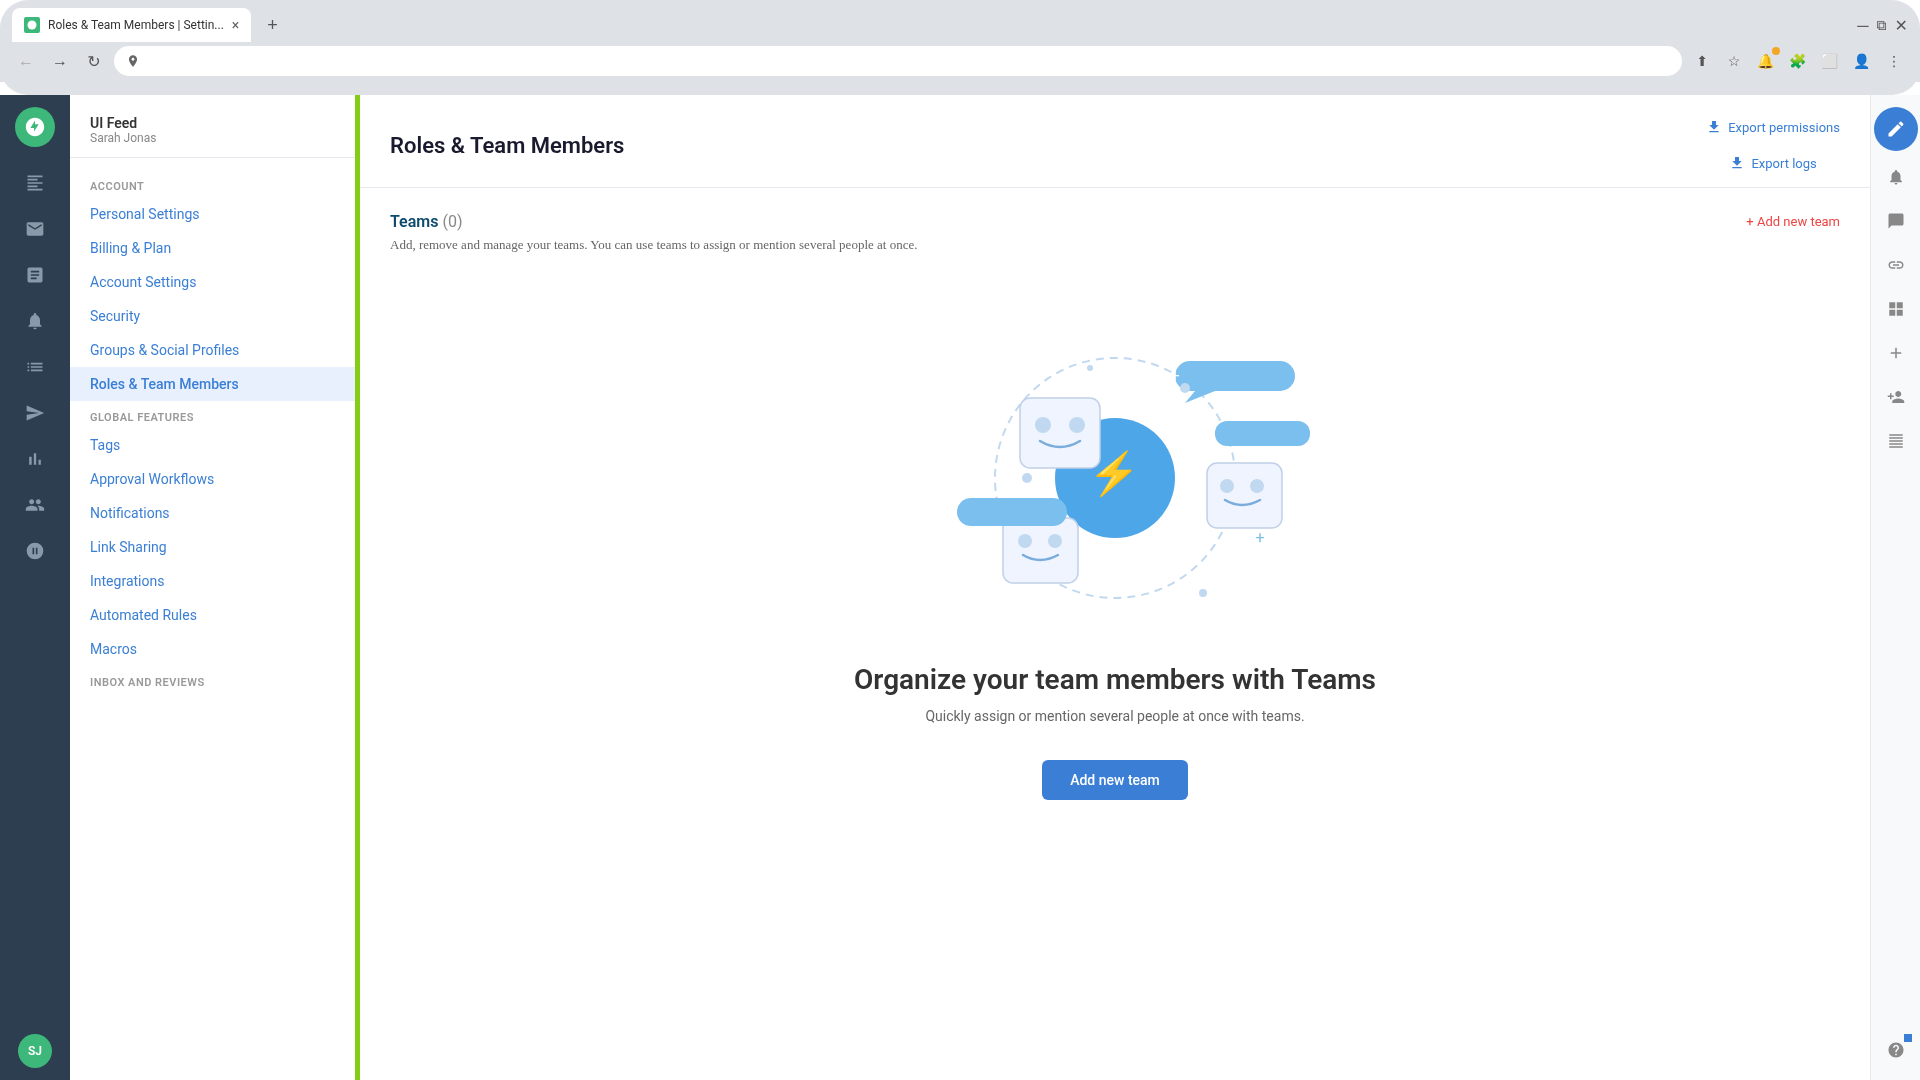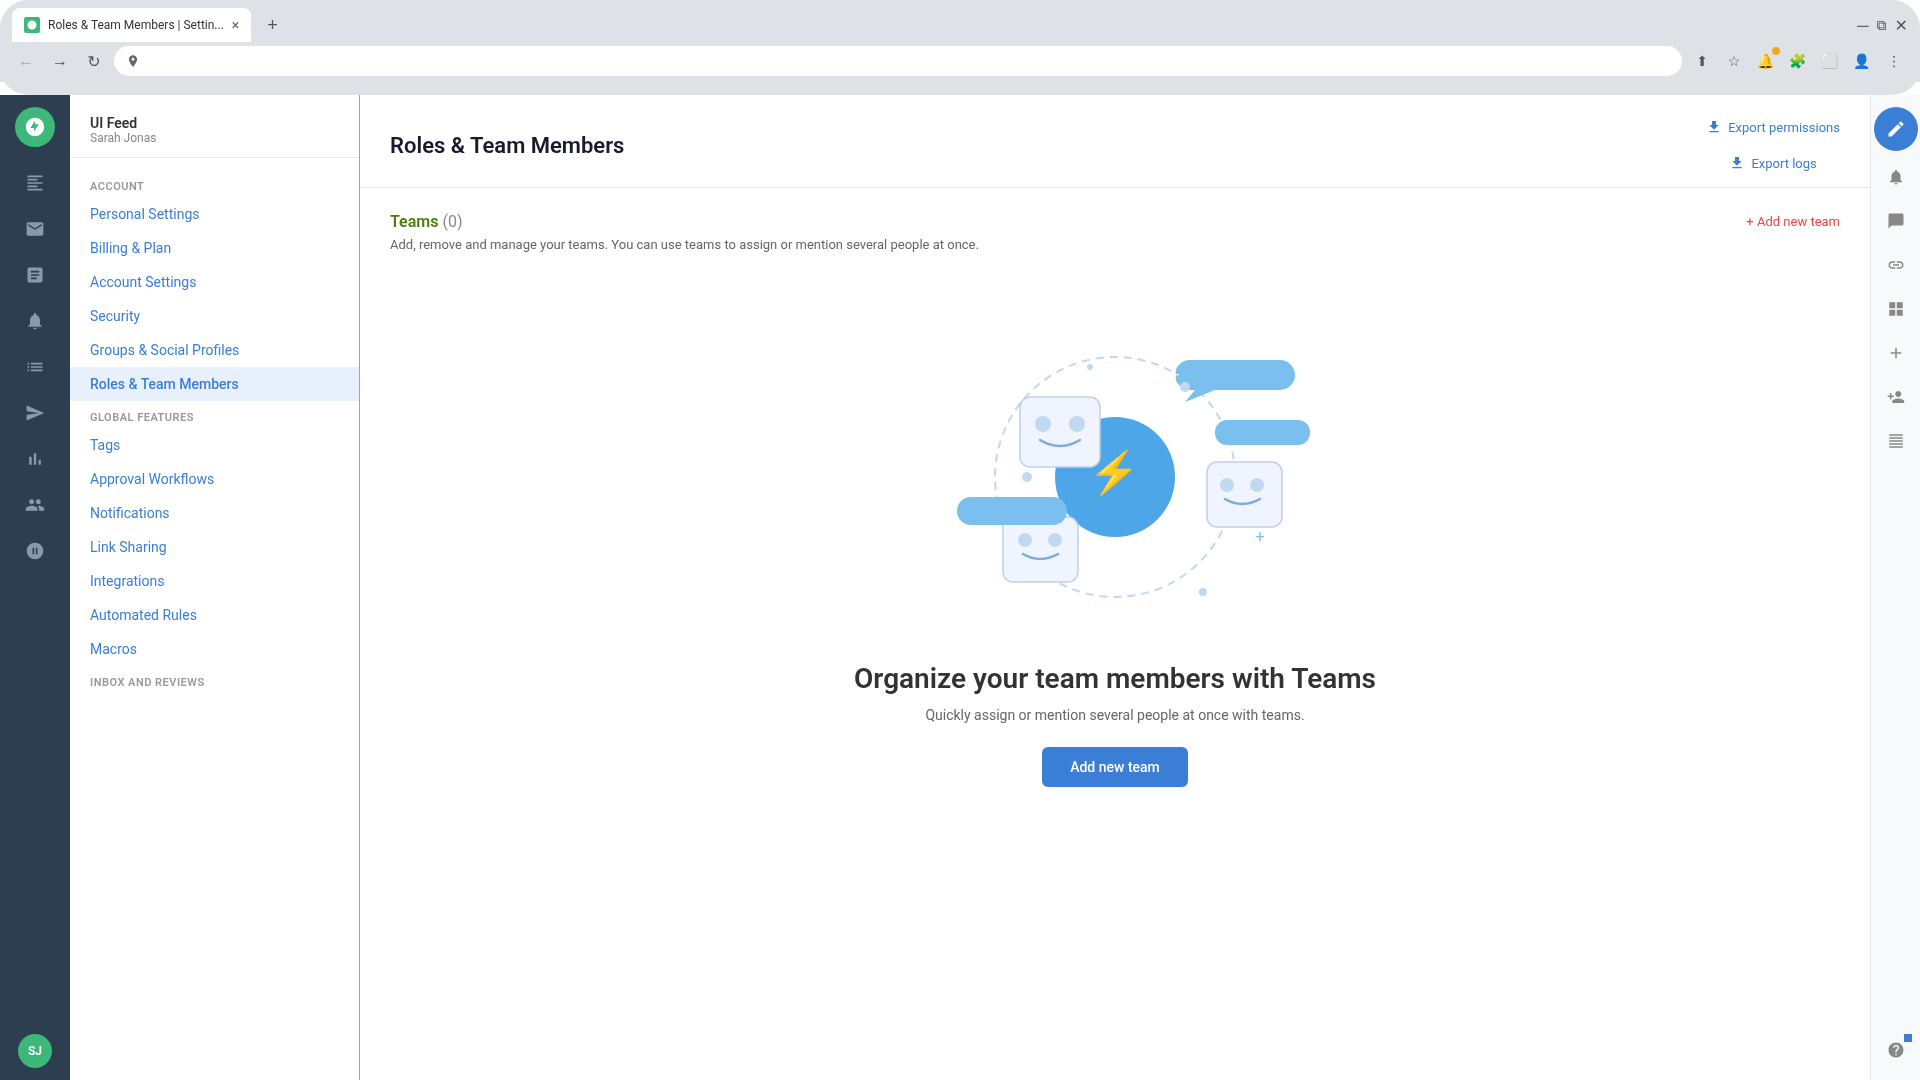--- a/index.html
+++ b/index.html
@@ -169,21 +169,21 @@
       top: 2px; right: 4px;
     }
     .rail-icon-wrapper {
       position: relative;
     }
 
     
     .sidebar {
       width: 290px;
       background: #fff;
-      border-right: 1px solid #84cc16;
+      border-right: 5px solid #84cc16;
       display: flex;
       flex-direction: column;
       overflow: hidden;
     }
     .sidebar-header {
       padding: 20px 20px 12px;
       border-bottom: 1px solid #e5e8ed;
     }
     .sidebar-company {
       font-size: 14px;
@@ -300,30 +300,31 @@
     
     .teams-header {
       display: flex;
       align-items: center;
       justify-content: space-between;
       margin-bottom: 6px;
     }
     .teams-title {
       font-size: 16px;
       font-weight: 600;
-      color: #4d7c0f;
+      color: #0c4a6e;
     }
     .teams-count {
       color: #888;
       font-weight: 400;
     }
     .teams-desc {
       font-size: 13px;
       color: #666;
       margin-bottom: 20px;
+      font-family: Liberation Serif, serif;
     }
     .add-team-btn {
       display: flex;
       align-items: center;
       gap: 4px;
       color: #ef4444;
       font-size: 13px;
       cursor: pointer;
       background: none;
       border: none;
@@ -346,21 +347,21 @@
       font-size: 28px;
       font-weight: 600;
       color: #333;
       margin-bottom: 12px;
       text-align: center;
     }
     .illustration-desc {
       font-size: 14px;
       color: #666;
       text-align: center;
-      margin-bottom: 24px;
+      margin-bottom: 36px;
     }
     .add-team-main-btn {
       background: #3a7fd5;
       color: #fff;
       border: none;
       border-radius: 6px;
       padding: 12px 28px;
       font-size: 14px;
       font-weight: 500;
       cursor: pointer;

